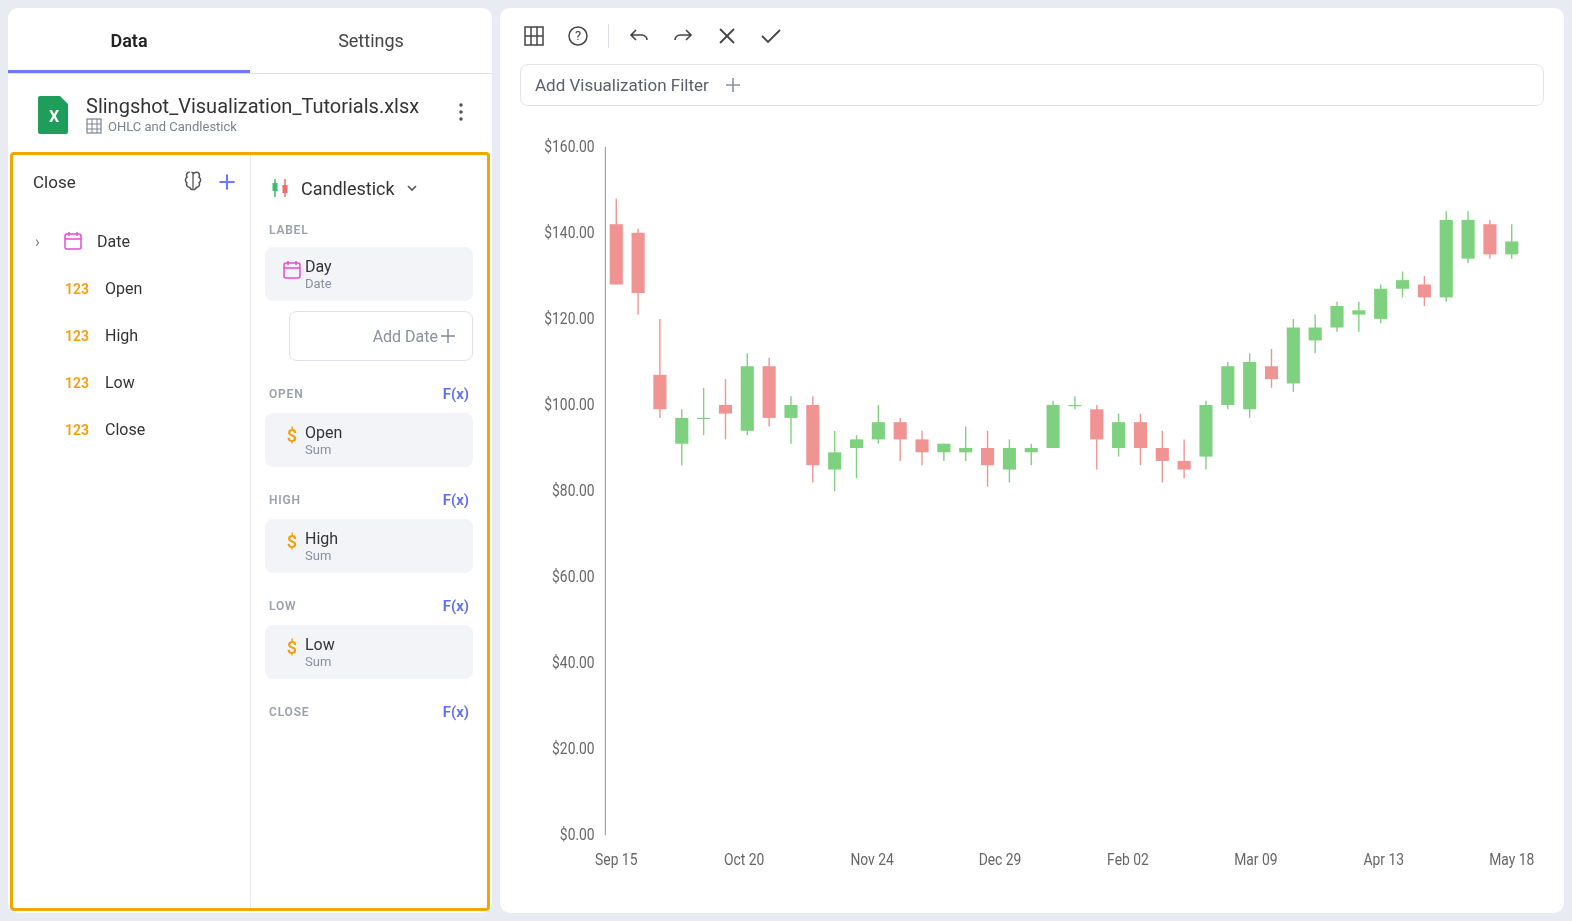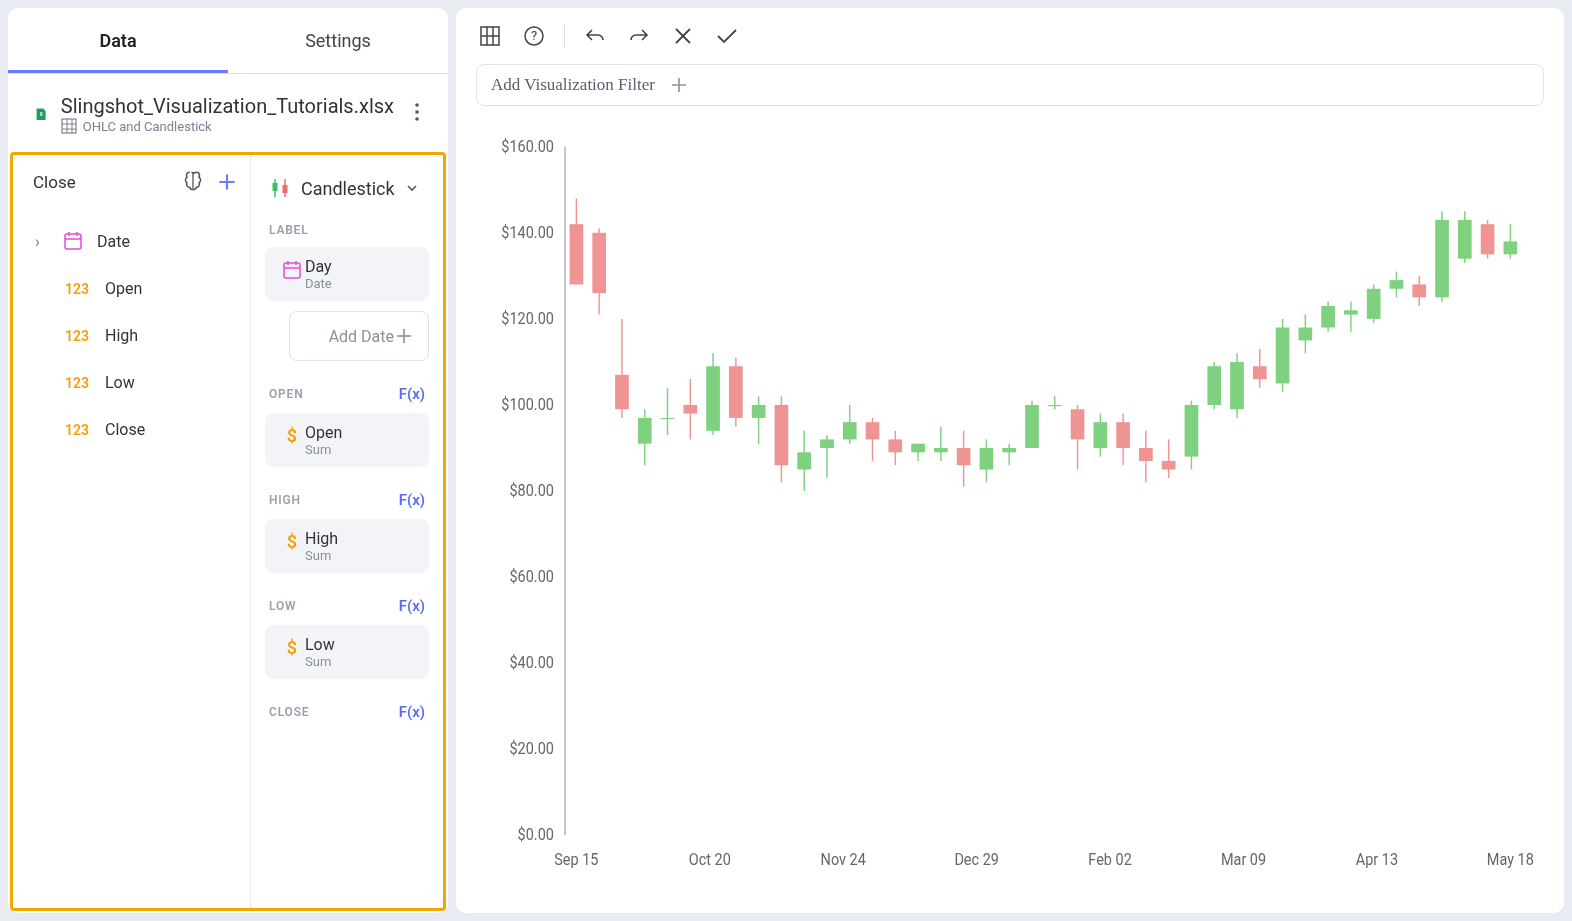--- a/index.html
+++ b/index.html
@@ -1,18 +1,18 @@
 <!DOCTYPE html>
 <html><head>
 <meta charset="utf-8">
 <style>
 * { box-sizing: border-box; margin: 0; padding: 0; }
 html, body { height: 921px; width: 1572px; overflow: hidden; font-family: -apple-system, "Segoe UI", Roboto, sans-serif; background:#e8ecf2; }
 body { display:flex; padding: 8px; gap:8px; }
-.left-panel { width:440px; background:#fff; border-radius:10px; display:flex; flex-direction:column; overflow:hidden; }
+.left-panel { width:484px; background:#fff; border-radius:10px; display:flex; flex-direction:column; overflow:hidden; }
 .right-panel { flex:1; background:#fff; border-radius:10px; display:flex; flex-direction:column; padding:14px 20px 10px; overflow:hidden; }
 
 
 .tabs { display:flex; border-bottom:1px solid #e0e3e8; }
 .tab { flex:1; text-align:center; padding:22px 0; font-size:18px; color:#444; cursor:pointer; }
 .tab.active { font-weight:600; color:#222; box-shadow: inset 0 -3px 0 #6b7aff; }
 
 
 .ds-row { display:flex; align-items:center; padding:20px 22px 18px 28px; gap:14px; }
 .excel-icon { width:36px; height:40px; }
@@ -56,21 +56,21 @@
 
 .title-input { border:1px solid #e0e3e8; border-radius:8px; padding:10px 16px; font-size:22px; font-weight:600; color:#222; flex:1; background:#fff; }
 .hdr { display:flex; align-items:center; gap:16px; }
 .icon-btn { width:28px; height:28px; color:#444; cursor:pointer; display:flex; align-items:center; justify-content:center; }
 .divider { width:1px; height:24px; background:#dadde3; }
 
 .desc-row { margin-top:14px; border:1px solid #e0e3e8; border-radius:8px; padding:10px 14px; display:flex; align-items:center; gap:14px; }
 .desc-input { border:none; outline:none; font-size:17px; color:#8d95a3; flex:1; background:transparent; }
 .ham-ic { width:22px; height:22px; color:#444; cursor:pointer; }
 
-.filter-btn { margin-top:14px; border:1px solid #e0e3e8; border-radius:8px; padding:10px 14px; display:inline-flex; align-items:center; gap:14px; color:#5a606b; font-size:17px; cursor:pointer;font-family:Liberation Serif, serif; }
+.filter-btn { margin-top:14px; border:1px solid #e0e3e8; border-radius:8px; padding:10px 14px; display:inline-flex; align-items:center; gap:14px; color:#5a606b; font-size:17px; cursor:pointer; }
 .plus-grey { width:20px; height:20px; color:#8a909c; }
 
 
 .chart-wrap { flex:1; position:relative; margin-top:10px; }
 #chart-svg { width:100%; height:100%; }
 .ytick text, .xtick text { font-size:13px; fill:#666; }
 .axis-line { stroke:#999; stroke-width:1; }
 
 </style>
 </head>

